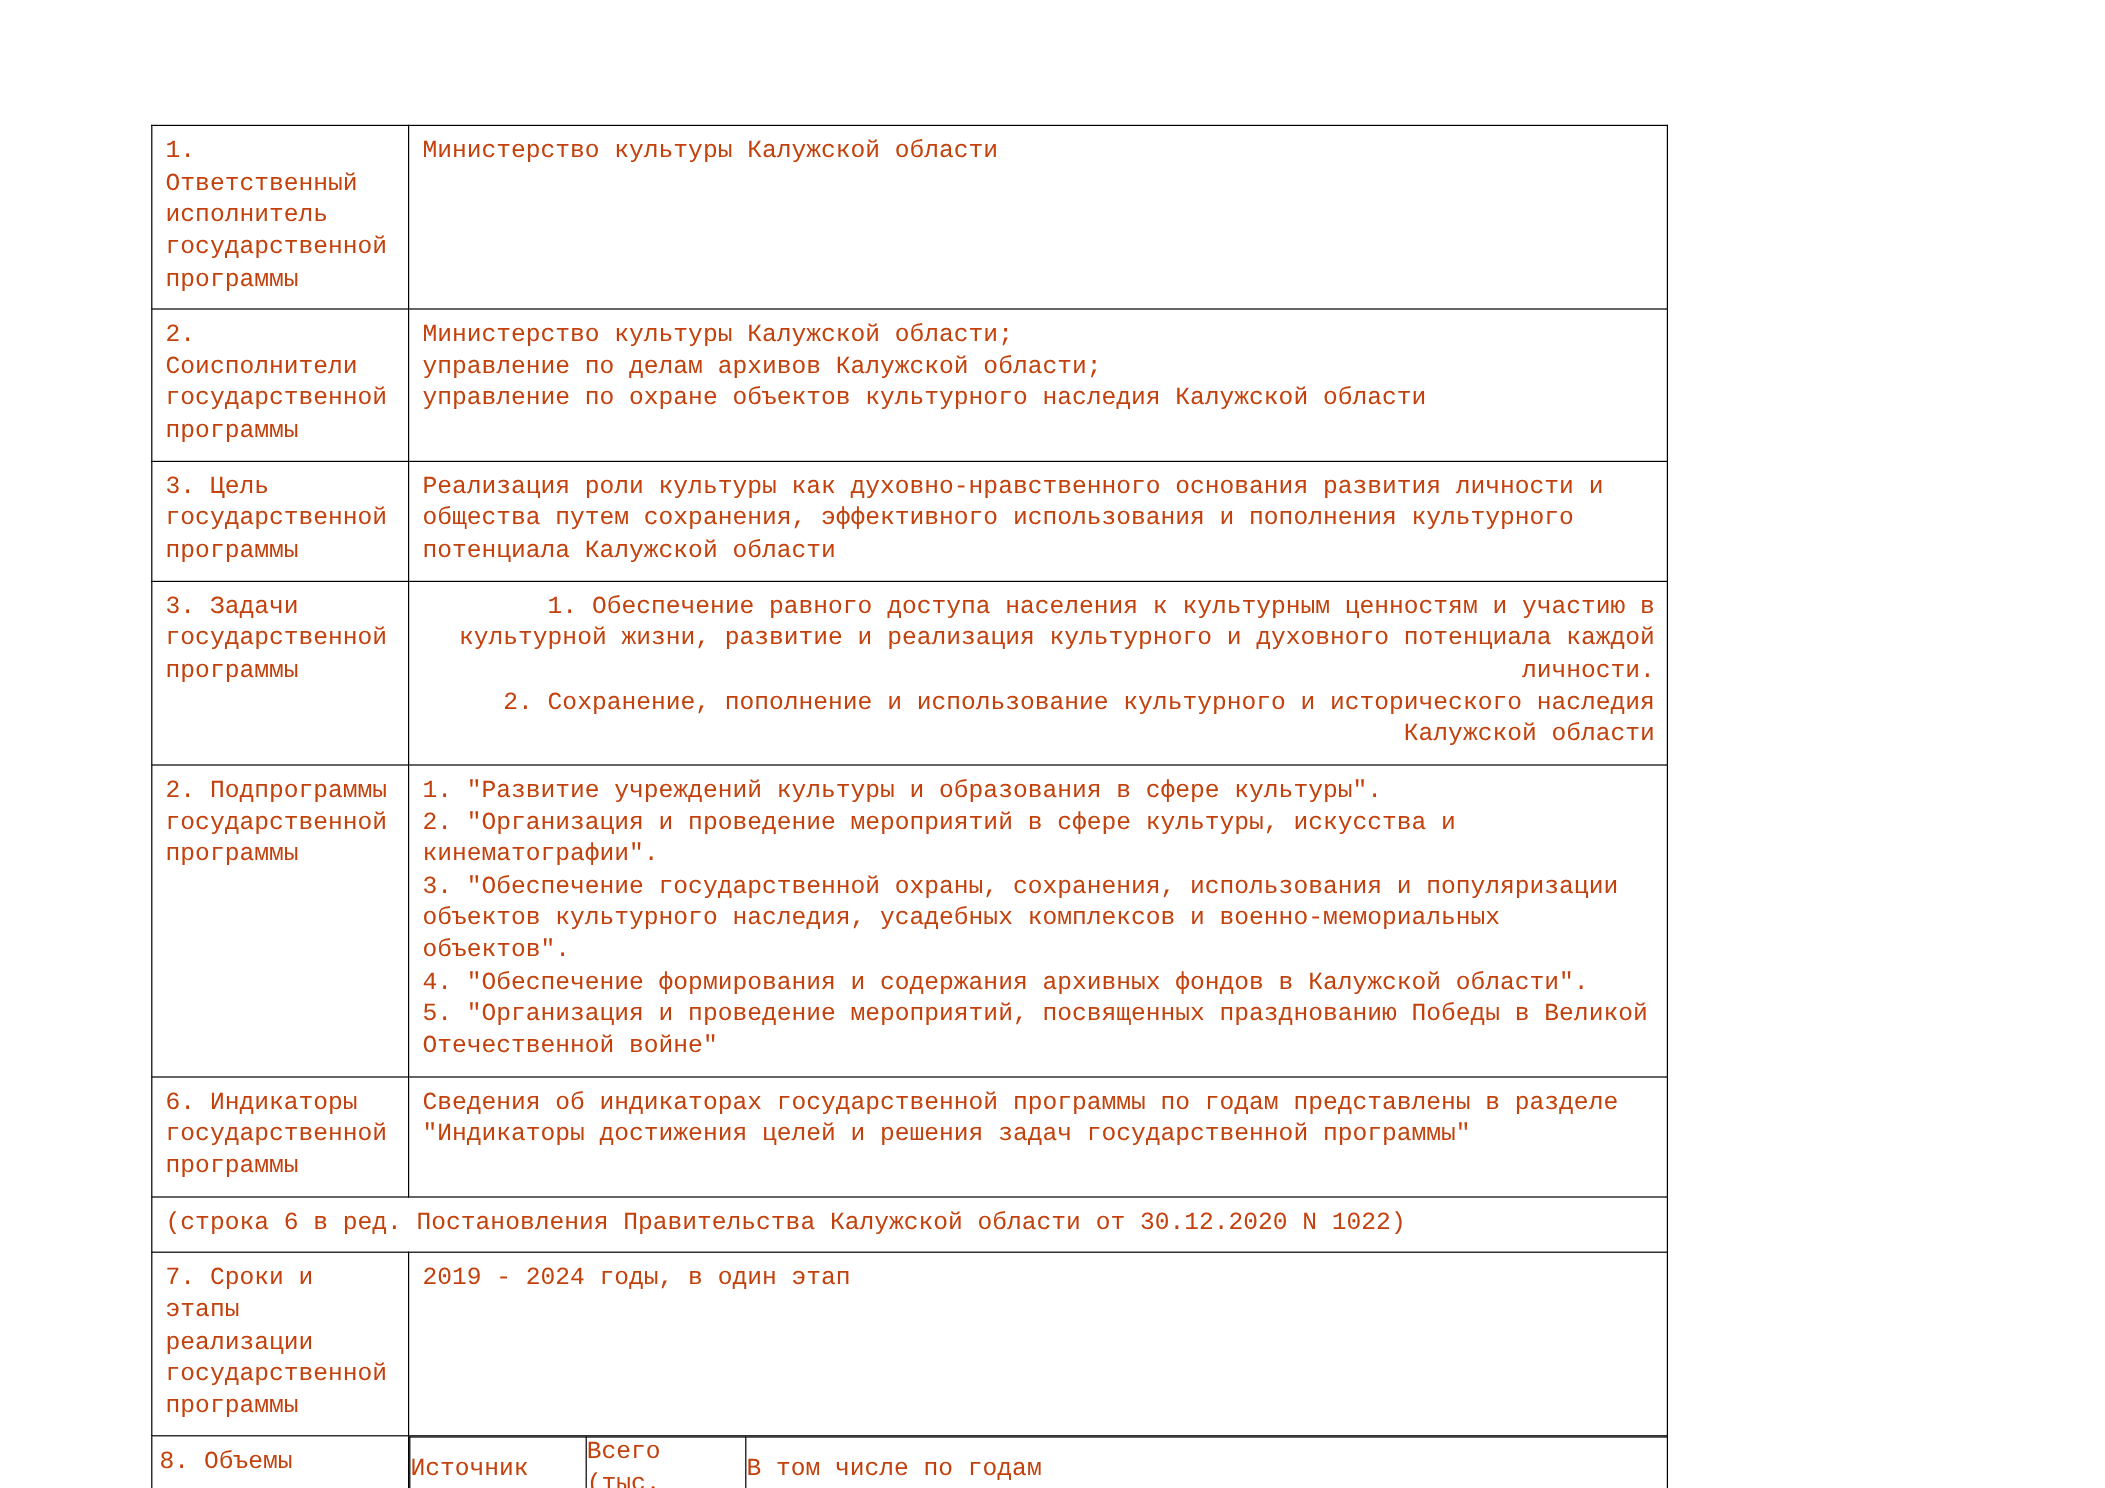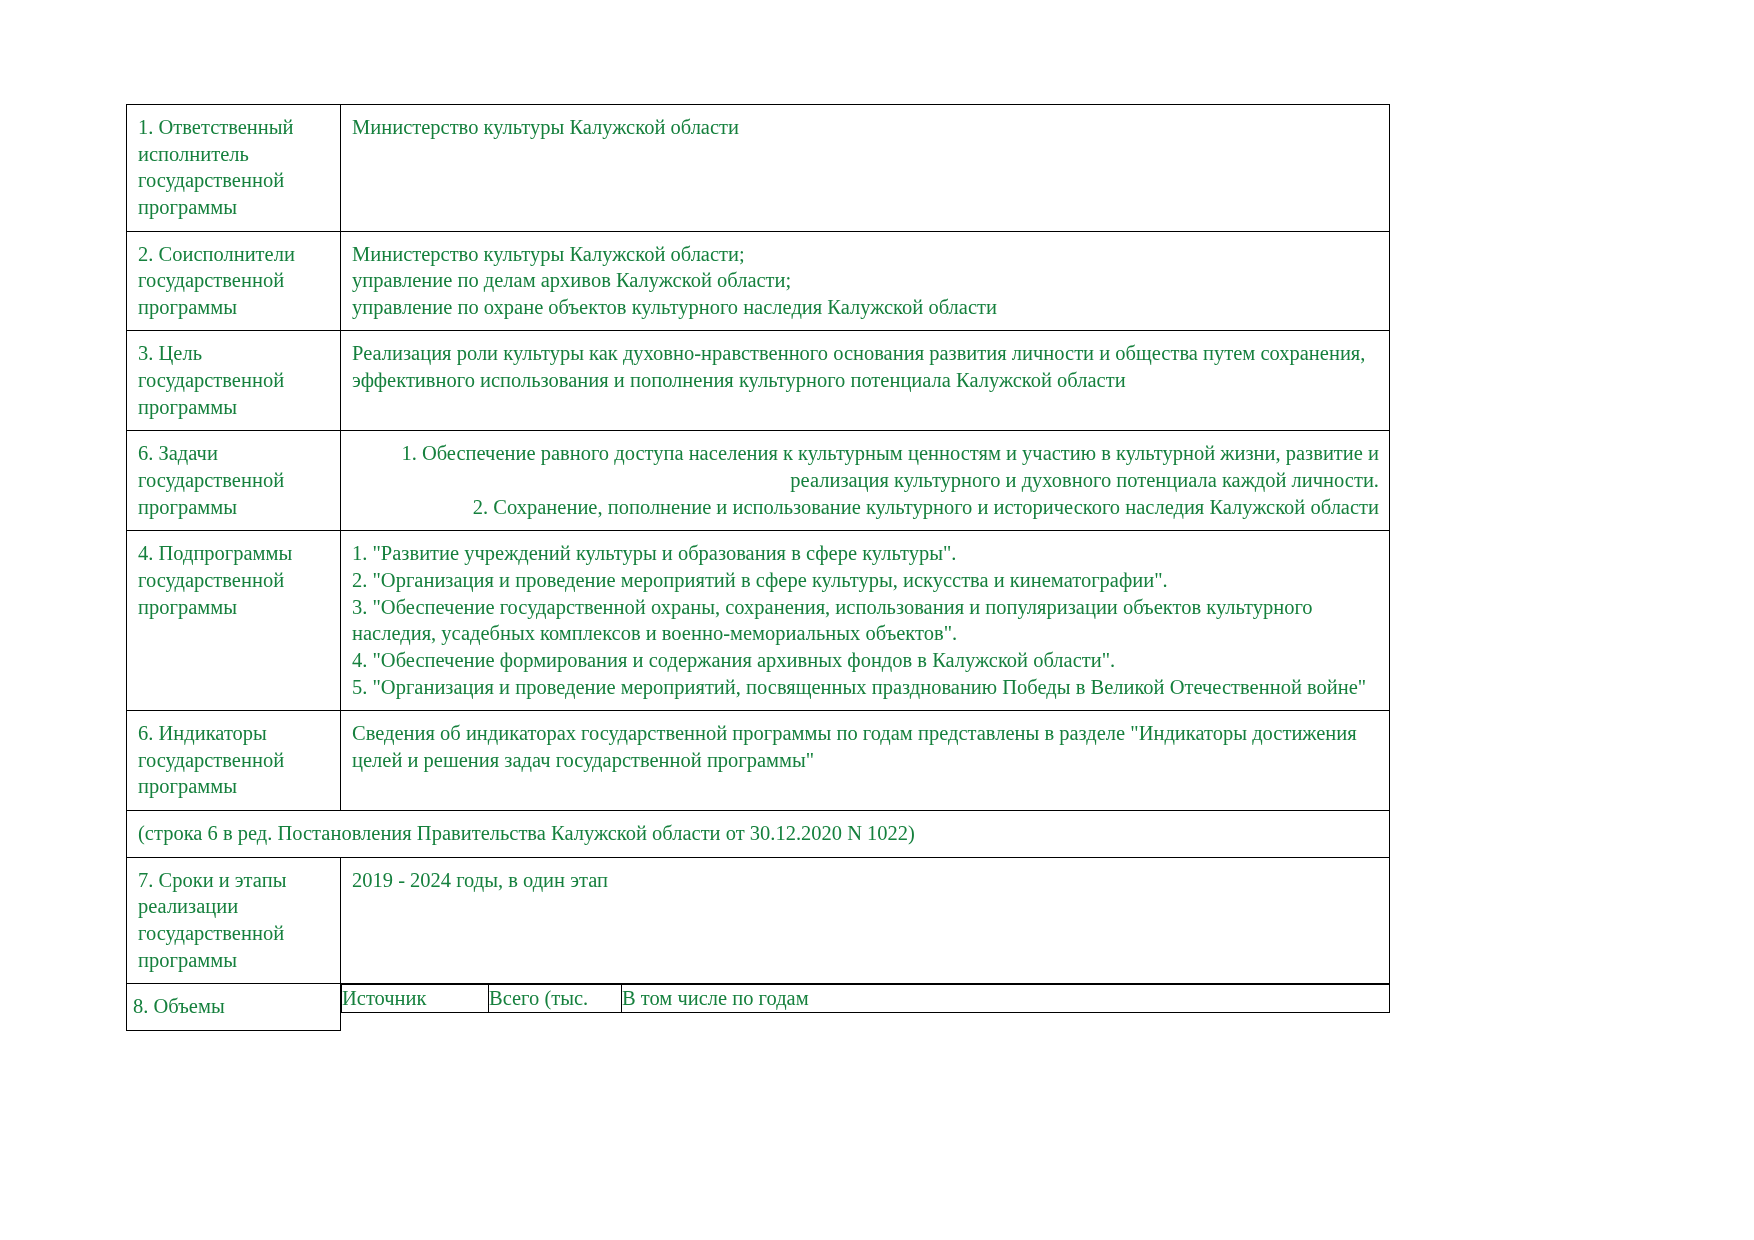--- a/index.html
+++ b/index.html
@@ -27,23 +27,23 @@
     width: 1264px;
     border-collapse: collapse;
     table-layout: fixed;
   }
   .doc-table td {
     border: 1.3px solid #000000;
     vertical-align: top;
     padding: 9px 10px 10px 11px;
     font-size: 20.5px;
     line-height: 1.30;
-    font-family: Liberation Serif, serif;
+    font-family: Liberation Mono, monospace;
     font-weight: normal;
-    color: #15803d;
+    color: #c2410c;
   }
   .label-cell {
     width: 214px;
   }
   .content-cell {
   }
   .note-cell {
     padding-top: 12px;
     padding-bottom: 12px;
     margin-left: 31px;
@@ -128,33 +128,33 @@
 государственной
 программы</div>
         </td>
         <td class="content-cell">
           <div class="para">Реализация роли культуры как духовно-нравственного основания развития личности и общества путем сохранения, эффективного использования и пополнения культурного потенциала Калужской области</div>
         </td>
       </tr>
 
       <tr class="row-4">
         <td class="label-cell">
-          <div class="para">6. Задачи
+          <div class="para">3. Задачи
 государственной
 программы</div>
         </td>
         <td class="content-cell">
           <div class="para">1. Обеспечение равного доступа населения к культурным ценностям и участию в культурной жизни, развитие и реализация культурного и духовного потенциала каждой личности.
 2. Сохранение, пополнение и использование культурного и исторического наследия Калужской области</div>
         </td>
       </tr>
 
       <tr class="row-5">
         <td class="label-cell">
-          <div class="para">4. Подпрограммы
+          <div class="para">2. Подпрограммы
 государственной
 программы</div>
         </td>
         <td class="content-cell">
           <div class="para">1. "Развитие учреждений культуры и образования в сфере культуры".
 2. "Организация и проведение мероприятий в сфере культуры, искусства и кинематографии".
 3. "Обеспечение государственной охраны, сохранения, использования и популяризации объектов культурного наследия, усадебных комплексов и военно-мемориальных объектов".
 4. "Обеспечение формирования и содержания архивных фондов в Калужской области".
 5. "Организация и проведение мероприятий, посвященных празднованию Победы в Великой Отечественной войне"</div>
         </td>

